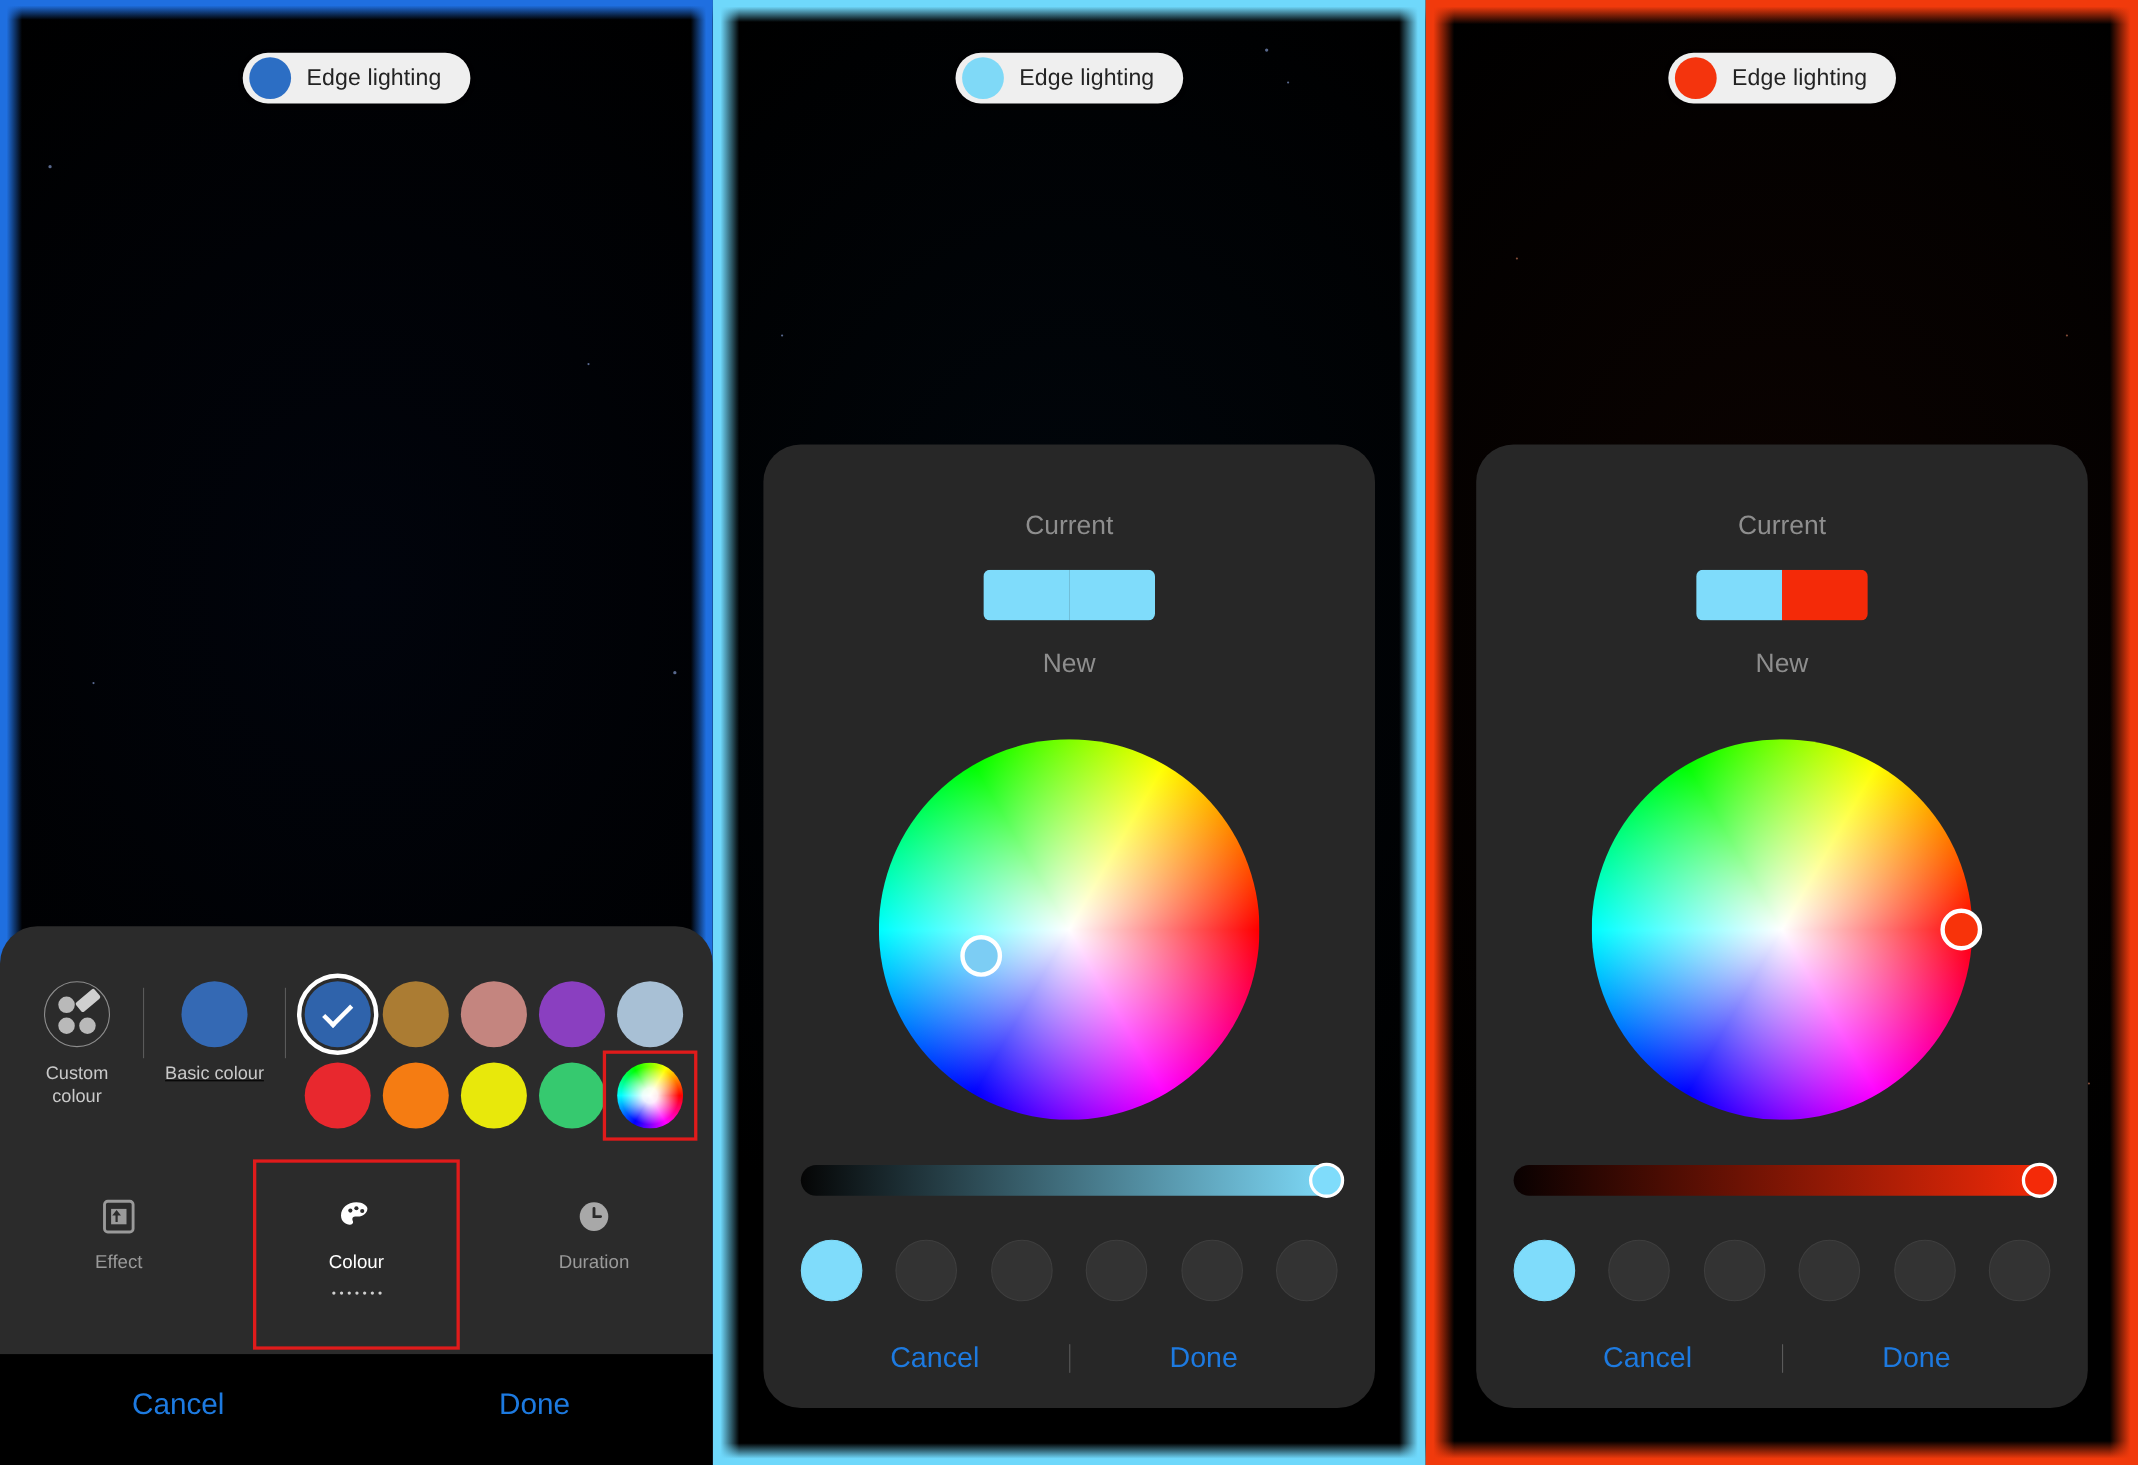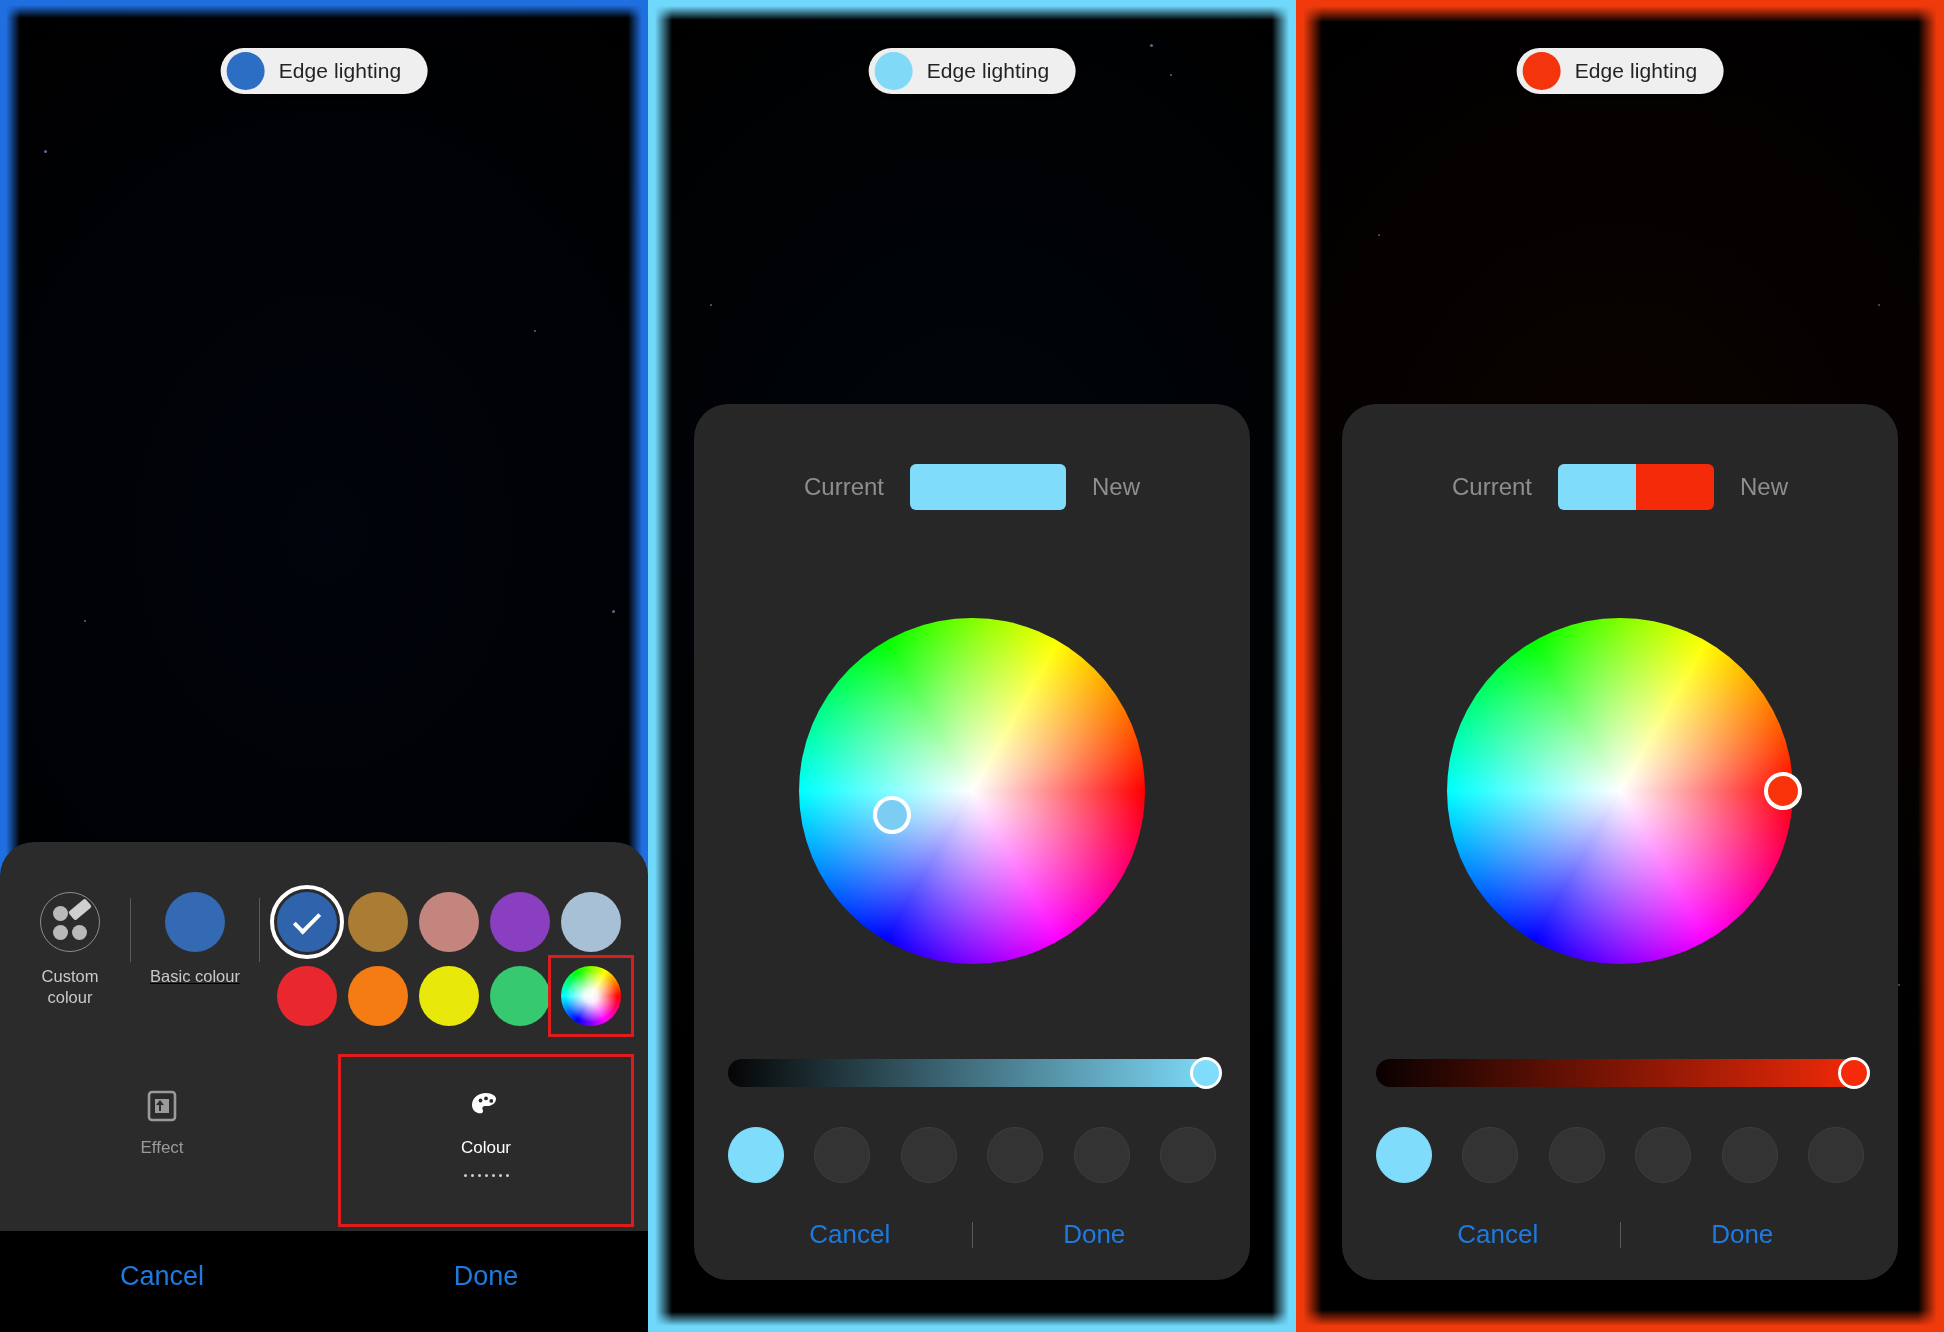--- a/index.html
+++ b/index.html
@@ -93,21 +93,21 @@
 
   .footer{ display:flex; background:#000; padding:30px 0 40px 0; }
   .fbtn{ flex:1 1 0; text-align:center; color:#1d7ae0; font-size:27px; }
 
   
   .dlg{
     position:absolute; left:46px; right:46px; top:404px; bottom:52px; z-index:8;
     background:#272727; border-radius:34px; display:flex; flex-direction:column;
     padding:26px 34px 0 34px;
   }
-  .cnrow{ display:flex; align-items:center; justify-content:center; gap:26px; padding:34px 0 18px 0; }
+  .cnrow{ display:flex; align-items:center; justify-content:center; gap:26px; padding:34px 0 18px 0;flex-direction:column; }
   .cnlbl{ color:#8e8e8e; font-size:24px; }
   .cnswatch{ width:156px; height:46px; border-radius:6px; display:flex; overflow:hidden; }
   .cnswatch span{ flex:1 1 0; display:block; }
 
   .wheelwrap{ flex:1 1 auto; display:flex; align-items:center; justify-content:center; position:relative; }
   .cwheel{
     width:346px; height:346px; border-radius:50%; position:relative;
     background:
       radial-gradient(circle at 50% 50%, rgba(255,255,255,1) 0%, rgba(255,255,255,.86) 10%, rgba(255,255,255,0) 70%),
       conic-gradient(from 90deg, #ff0000, #ff00ff, #0000ff, #00ffff, #00ff00, #ffff00, #ff0000);
@@ -231,20 +231,29 @@
               <i></i>
               <i></i>
               <i></i>
               <i></i>
               <i></i>
           </div>
           <div class="hlbox" style="left:14px;top:-18px;right:14px;bottom:-36px;"></div>
         </div>
 
 
+        <div class="tab">
+          <div class="icn">
+            <svg viewBox="0 0 40 40" width="40" height="40">
+              <circle cx="20" cy="20" r="13" fill="#a8a8a8"></circle>
+              <path d="M20 12.5 V20 H26" fill="none" stroke="#2b2b2b" stroke-width="2.6" stroke-linecap="round"></path>
+            </svg>
+          </div>
+          <div class="tlabel">Duration</div>
+        </div>
       </div>
 
       <div class="footer">
         <div class="fbtn">Cancel</div>
         <div class="fbtn">Done</div>
       </div>
     </div>
   </div>
 
   <div class="panel p2">

